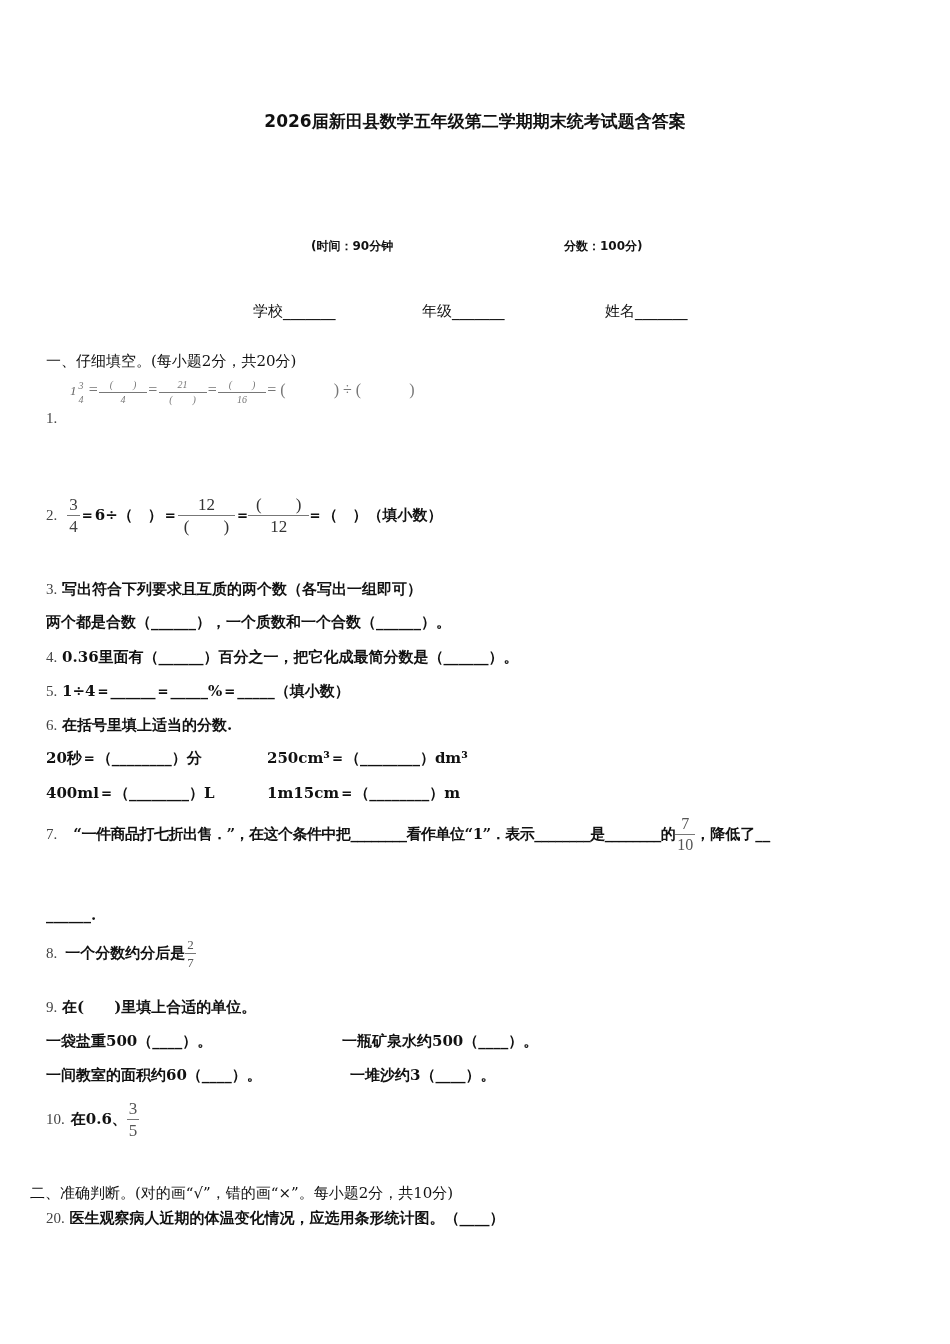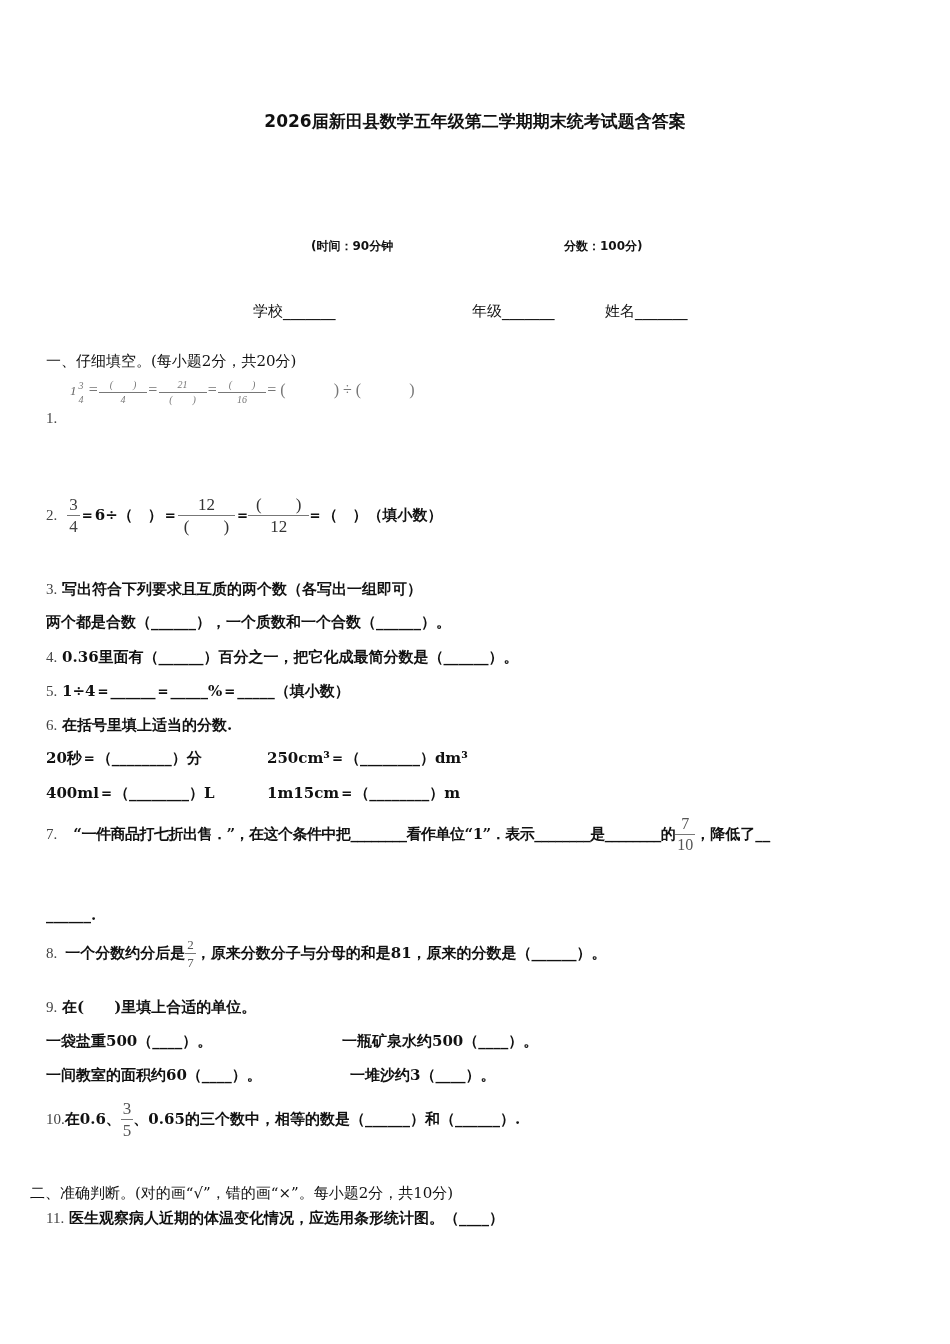--- a/index.html
+++ b/index.html
@@ -26,21 +26,21 @@
 <body>
 
 <div class="abs title">2026届新田县数学五年级第二学期期末统考试题含答案</div>
 
 <div class="abs subtitle" style="left:311px;">(时间：90分钟</div>
 <div class="abs subtitle" style="left:516px;margin-left:48px;">分数：100分)</div>
 
 <div class="abs field" style="left:253px;">
   <span>学校</span><span>_______</span>
 </div>
-<div class="abs field" style="left:472px;">
+<div class="abs field" style="left:422px;">
   <span>年级</span><span>_______</span>
 </div>
 <div class="abs field" style="left:605px;">
   <span>姓名</span><span>_______</span>
 </div>
 
 <div class="abs sec" style="left:46px; top:352px;">一、仔细填空。(每小题2分，共20分)</div>
 
 <div class="abs img-eq" style="left:70px; top:380px;">
   <span>1</span><span class="frac">
@@ -121,39 +121,37 @@
 </div>
 <div class="abs line b" style="left:46px; top:906px;">______.</div>
 
 <div class="abs line" style="left:46px; top:938px; display:flex; align-items:center;">
   <span class="num" style="margin-right:8px">8.</span>
   <span class="b">一个分数约分后是</span>
   <span class="frac" style="font-size:13px">
       <span class="n">2</span>
       <span class="d">7</span>
     </span>
-  <span class="b">，原来分数分子与分母的和是81，原来的分数是（______）。</span>
 </div>
 
 <div class="abs line" style="left:46px; top:998px;">
   <span class="num">9.</span>
   <span class="b">在(　　)里填上合适的单位。</span>
 </div>
 <div class="abs line b" style="left:46px; top:1032px;">一袋盐重500（____）。</div>
 <div class="abs line b" style="left:342px; top:1032px;">一瓶矿泉水约500（____）。</div>
 <div class="abs line b" style="left:46px; top:1066px;">一间教室的面积约60（____）。</div>
 <div class="abs line b" style="left:350px; top:1066px;">一堆沙约3（____）。</div>
 
 <div class="abs line" style="left:46px; top:1100px; display:flex; align-items:center;">
-  <span class="num" style="margin-right:0">10.</span>
+  <span class="num" style="margin-right:6px">10.</span>
   <span class="b">在0.6、</span>
   <span class="frac" style="font-size:17px">
       <span class="n">3</span>
       <span class="d">5</span>
     </span>
-  <span class="b">、0.65的三个数中，相等的数是（______）和（______）.</span>
 </div>
 
 <div class="abs sec" style="left:30px; top:1184px;">二、准确判断。(对的画“√”，错的画“×”。每小题2分，共10分)</div>
 <div class="abs line" style="left:46px; top:1209px;">
-  <span class="num">11.</span>
+  <span class="num">20.</span>
   <span class="b">医生观察病人近期的体温变化情况，应选用条形统计图。（____）</span>
 </div>
 
 </body></html>

